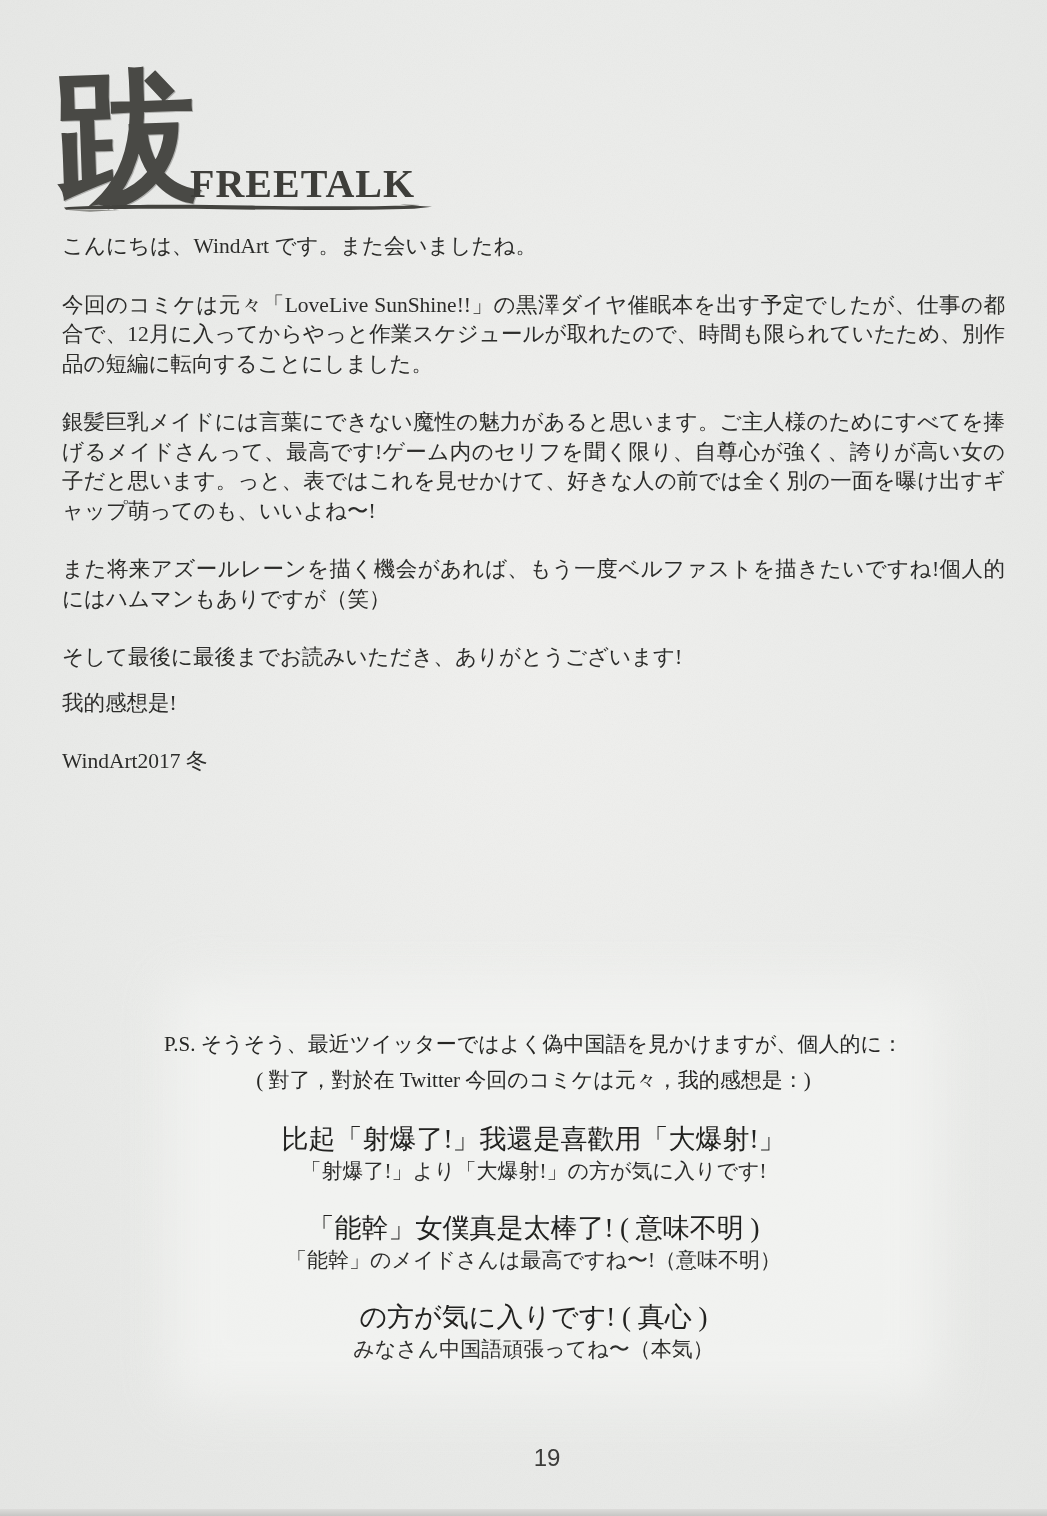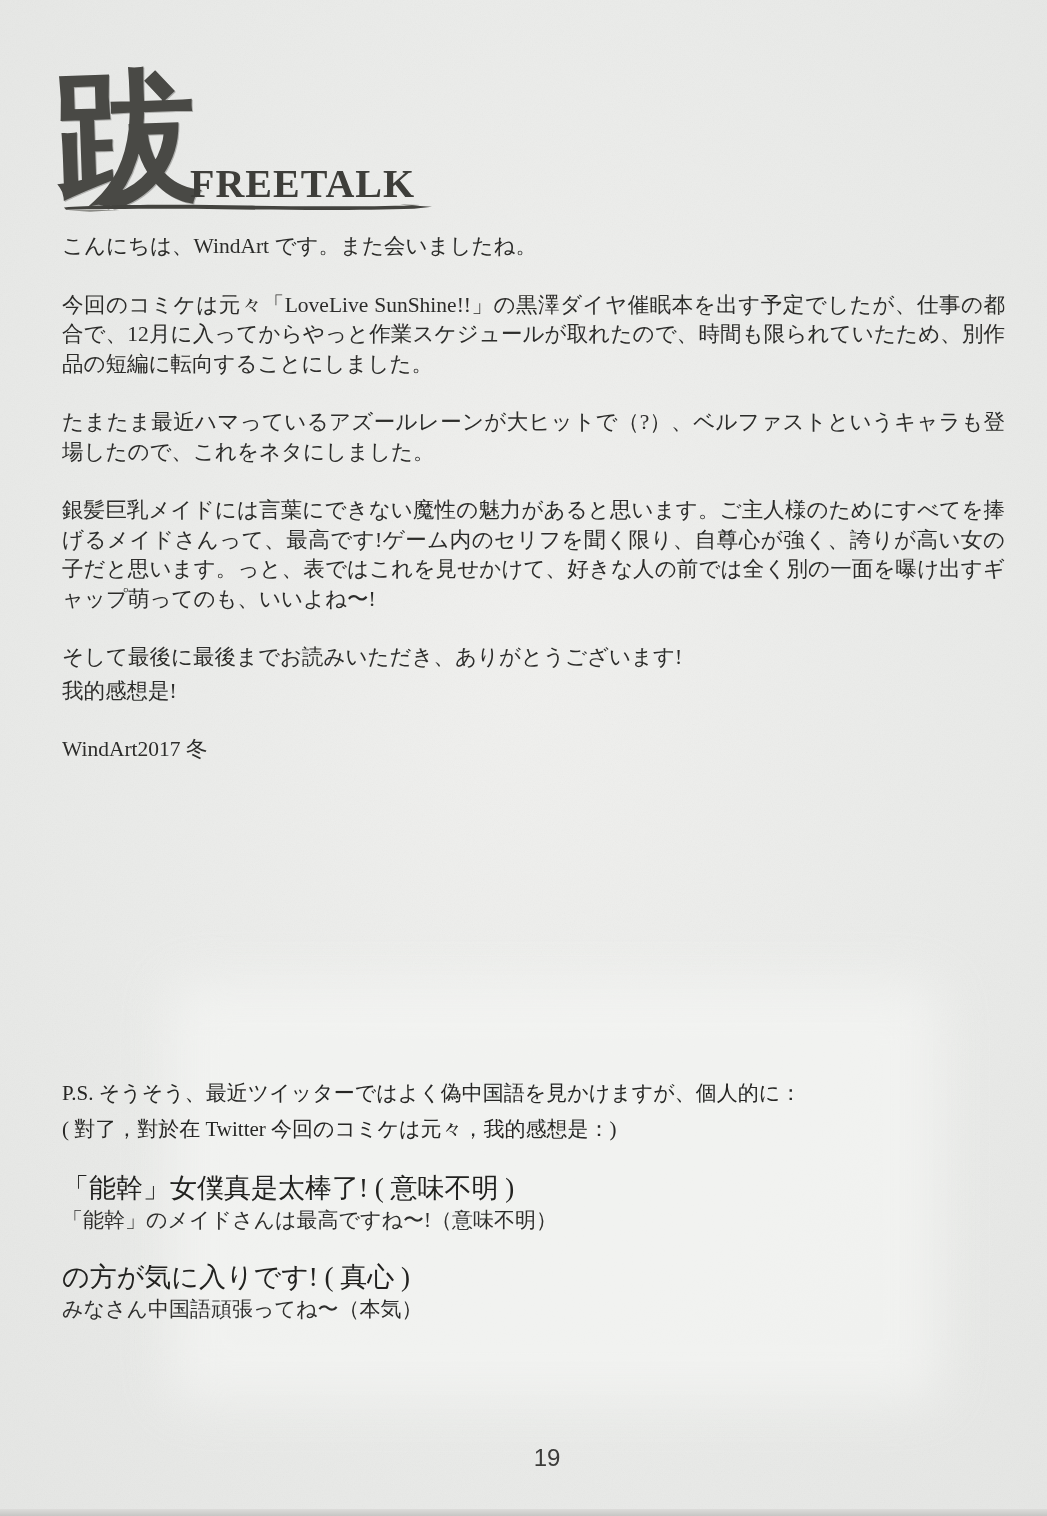--- a/index.html
+++ b/index.html
@@ -80,29 +80,29 @@
     position: absolute;
     left: 62px;
     top: 232px;
     width: 943px;
     font-size: 21.5px;
     line-height: 29.5px;
     text-align: justify;
     color: #2c2c2a;
   }
   .para { margin: 0 0 29px 0; }
-  .para.tight { margin-bottom: 4px; }
+  .para.tight { margin-bottom: 16px; }
 
   
   .postscript {
     position: absolute;
     left: 62px;
-    top: 1075px;
+    top: 1026px;
     width: 943px;
-    text-align: left;
+    text-align: center;
     color: #262624;
   }
   .ps-intro {
     font-size: 21px;
     line-height: 36px;
   }
   .ps-item { margin-top: 24px; }
   .ps-item .main {
     font-size: 27px;
     line-height: 34px;
@@ -145,31 +145,35 @@
   <div class="freetalk">FREETALK</div>
   <svg class="brush-rule" viewBox="0 0 378 18" xmlns="http://www.w3.org/2000/svg" preserveAspectRatio="none">
     <path d="M4 9.5 C 40 6.8, 115 6.2, 188 7.6 C 258 9, 318 8.2, 352 7.4 L 372 8.8 L 354 10.8 C 300 12.6, 232 12.2, 162 11.2 C 100 10.4, 42 11.2, 6 11.8 Z" fill="#43433f"></path>
     <path d="M340 6.5 L 360 6.9 L 352 8 Z" fill="#55554f"></path>
     <path d="M8 12.5 L 60 12.2 L 30 13.4 Z" fill="#55554f"></path>
   </svg>
 
   <main class="body-text">
     <p class="para">こんにちは、WindArt です。また会いましたね。</p>
     <p class="para">今回のコミケは元々「LoveLive SunShine!!」の黒澤ダイヤ催眠本を出す予定でしたが、仕事の都合で、12月に入ってからやっと作業スケジュールが取れたので、時間も限られていたため、別作品の短編に転向することにしました。</p>
-    <p class="para">たまたま最近ハマっているアズールレーンが大ヒットで（?）、ベルファストというキャラも登場したので、これをネタにしました。</p>
     <p class="para">銀髪巨乳メイドには言葉にできない魔性の魅力があると思います。ご主人様のためにすべてを捧げるメイドさんって、最高です!ゲーム内のセリフを聞く限り、自尊心が強く、誇りが高い女の子だと思います。っと、表ではこれを見せかけて、好きな人の前では全く別の一面を曝け出すギャップ萌ってのも、いいよね〜!</p>
+    <p class="para">また将来アズールレーンを描く機会があれば、もう一度ベルファストを描きたいですね!個人的にはハムマンもありですが（笑）</p>
     <p class="para tight">そして最後に最後までお読みいただき、ありがとうございます!</p>
     <p class="para">我的感想是!</p>
     <p class="para">WindArt2017 冬</p>
   </main>
 
   <section class="postscript">
     <div class="ps-intro">P.S. そうそう、最近ツイッターではよく偽中国語を見かけますが、個人的に：</div>
     <div class="ps-intro">( 對了，對於在 Twitter 今回のコミケは元々，我的感想是：)</div>
 
+    <div class="ps-item">
+      <div class="main">比起「射爆了!」我還是喜歡用「大爆射!」</div>
+      <div class="sub">「射爆了!」より「大爆射!」の方が気に入りです!</div>
+    </div>
 
     <div class="ps-item">
       <div class="main">「能幹」女僕真是太棒了! ( 意味不明 )</div>
       <div class="sub">「能幹」のメイドさんは最高ですね〜!（意味不明）</div>
     </div>
 
     <div class="ps-item">
       <div class="main">の方が気に入りです! ( 真心 )</div>
       <div class="sub">みなさん中国語頑張ってね〜（本気）</div>
     </div>

